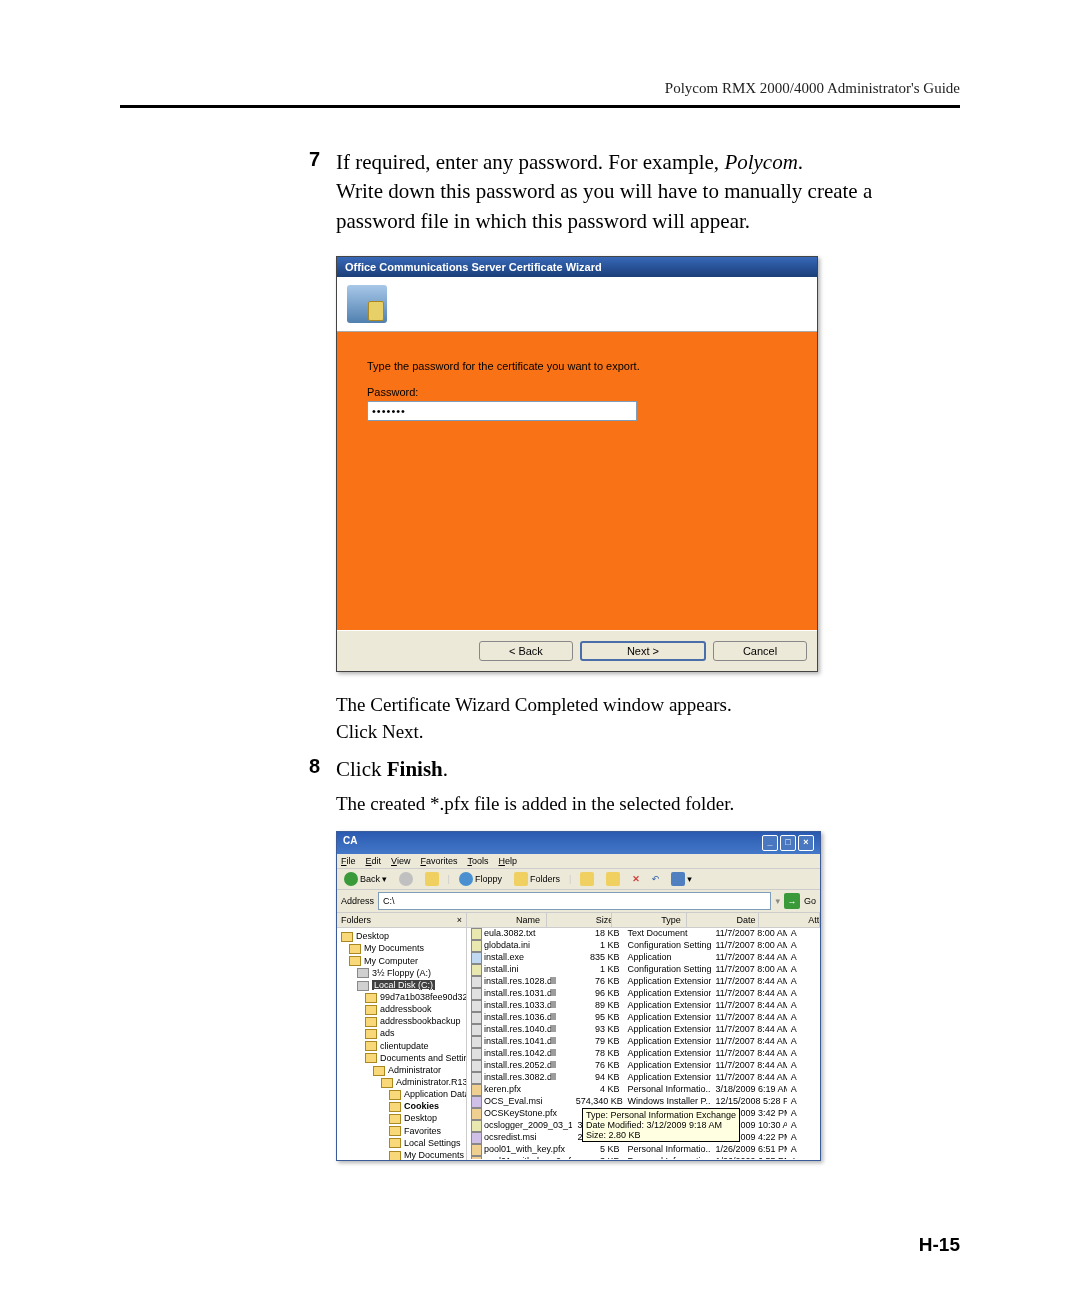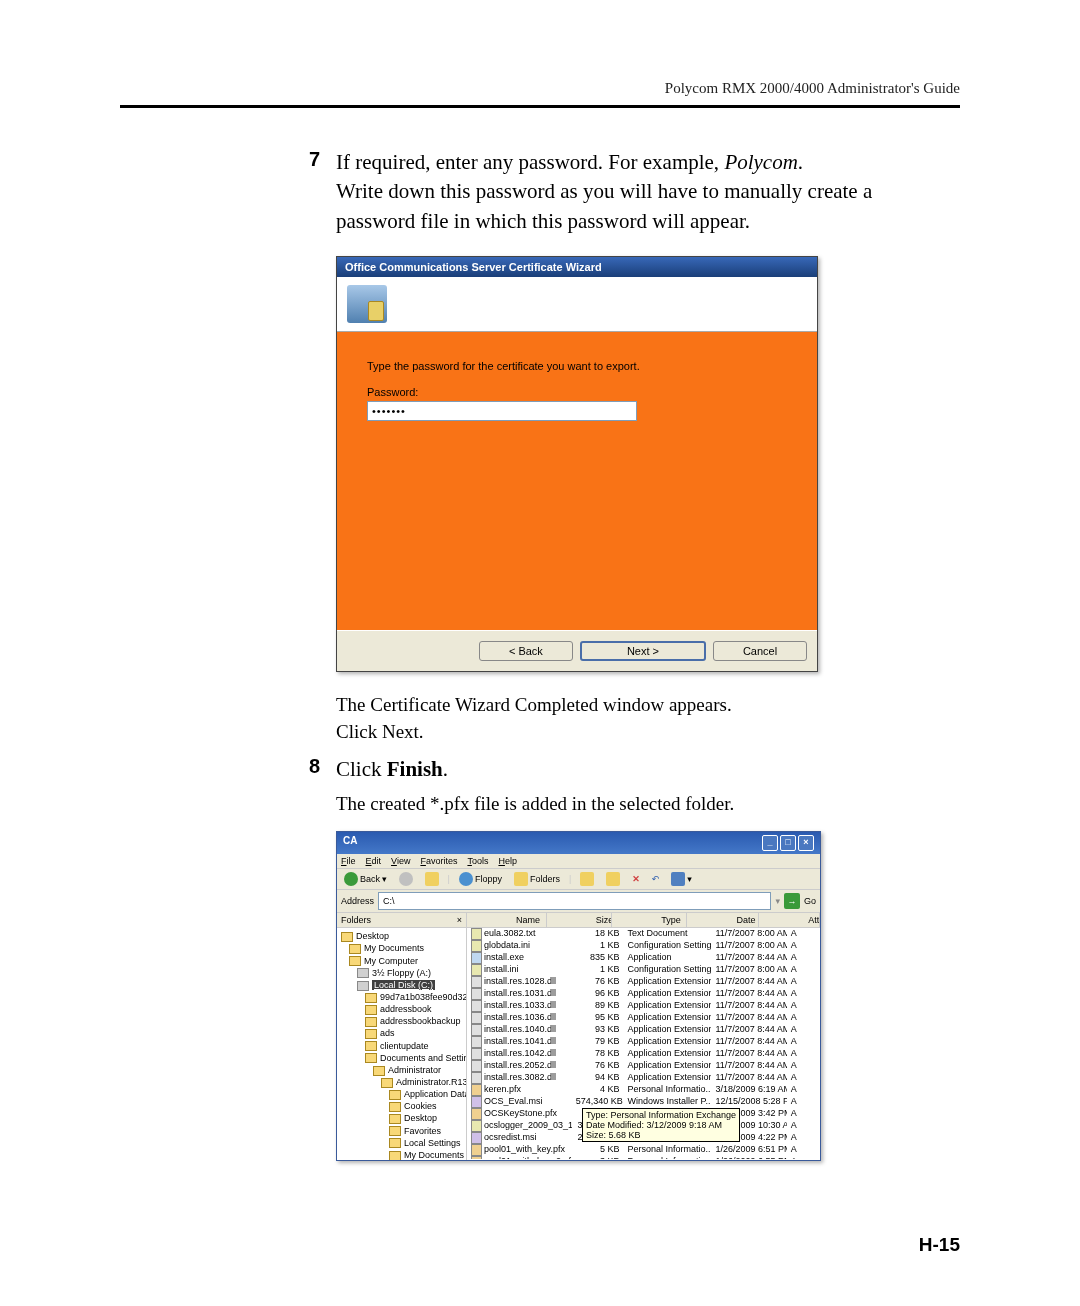--- a/index.html
+++ b/index.html
@@ -446,21 +446,21 @@
               <span class="tree-item" style="padding-left: 18px;"><span class="tree-drive"></span><span class="tree-sel">Local Disk (C:)</span></span>
               <span class="tree-item" style="padding-left: 26px;"><span class="tree-folder"></span><span>99d7a1b038fee90d32a227</span></span>
               <span class="tree-item" style="padding-left: 26px;"><span class="tree-folder"></span><span>addressbook</span></span>
               <span class="tree-item" style="padding-left: 26px;"><span class="tree-folder"></span><span>addressbookbackup</span></span>
               <span class="tree-item" style="padding-left: 26px;"><span class="tree-folder"></span><span>ads</span></span>
               <span class="tree-item" style="padding-left: 26px;"><span class="tree-folder"></span><span>clientupdate</span></span>
               <span class="tree-item" style="padding-left: 26px;"><span class="tree-folder"></span><span>Documents and Settings</span></span>
               <span class="tree-item" style="padding-left: 34px;"><span class="tree-folder"></span><span>Administrator</span></span>
               <span class="tree-item" style="padding-left: 42px;"><span class="tree-folder"></span><span>Administrator.R13</span></span>
               <span class="tree-item" style="padding-left: 50px;"><span class="tree-folder"></span><span>Application Data</span></span>
-              <span class="tree-item" style="padding-left: 50px;"><span class="tree-folder"></span><span>Cookies</span></span>
+              <span class="tree-item" style="padding-left: 50px; font-weight: bold;"><span class="tree-folder"></span><span>Cookies</span></span>
               <span class="tree-item" style="padding-left: 50px;"><span class="tree-folder"></span><span>Desktop</span></span>
               <span class="tree-item" style="padding-left: 50px;"><span class="tree-folder"></span><span>Favorites</span></span>
               <span class="tree-item" style="padding-left: 50px;"><span class="tree-folder"></span><span>Local Settings</span></span>
               <span class="tree-item" style="padding-left: 50px;"><span class="tree-folder"></span><span>My Documents</span></span>
             </div>
         </div>
         <div class="exp-list">
           <div class="exp-list-head">
             <div class="col-name">Name</div>
             <div class="col-size">Size</div>
@@ -606,21 +606,21 @@
                 <div class="col-name col-name-cell"><span class="file-icon pfx"></span>pool01_with_key_2.pfx</div>
                 <div class="col-size">3 KB</div>
                 <div class="col-type">Personal Informatio...</div>
                 <div class="col-date">1/26/2009 6:55 PM</div>
                 <div class="col-attr">A</div>
               </div>
             </div>
           <div class="tooltip">
             <span>Type: Personal Information Exchange</span><br>
             <span>Date Modified: 3/12/2009 9:18 AM</span><br>
-            <span>Size: 5.68 KB</span>
+            <span>Size: 2.80 KB</span>
           </div>
         </div>
       </div>
     </div>
   </div>
 
   <div class="page-num">H-15</div>
 </div>
 
 </body></html>

